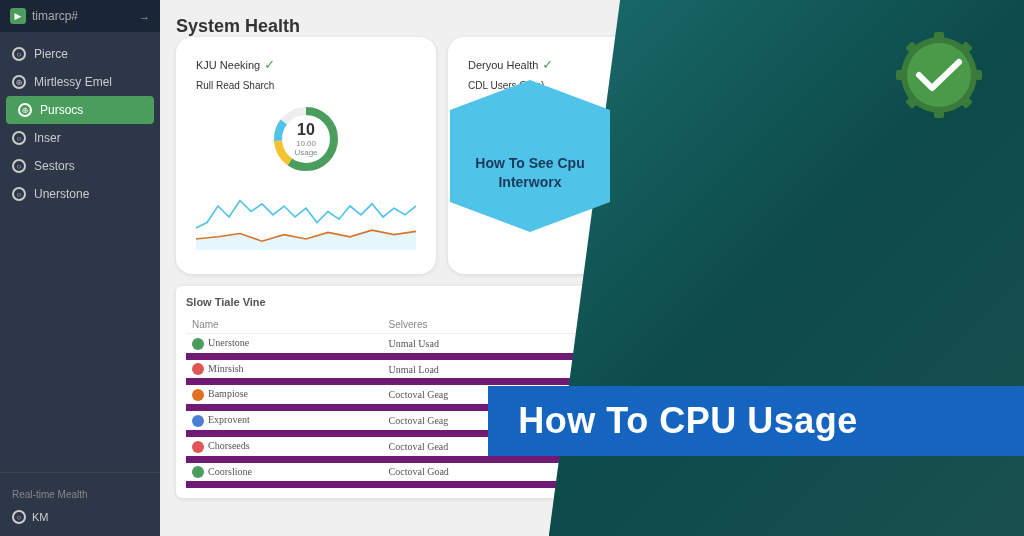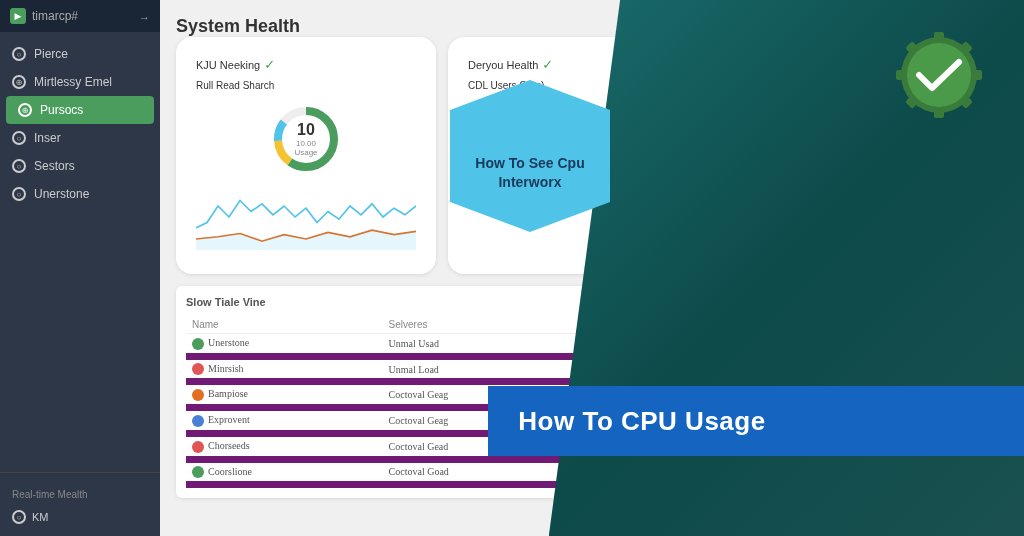--- a/index.html
+++ b/index.html
@@ -241,21 +241,21 @@
       width: 62%;
       height: 70px;
       background: #1565c0;
       display: flex;
       align-items: center;
       padding-left: 30px;
       z-index: 6;
     }
     .blue-banner-text {
       color: white;
-      font-size: 26px;
+      font-size: 36px;
       font-weight: bold;
       letter-spacing: 0.5px;
     }
 
     
     .hexagon-wrapper {
       position: absolute;
       top: 110px;
       left: 290px;
       z-index: 7;

